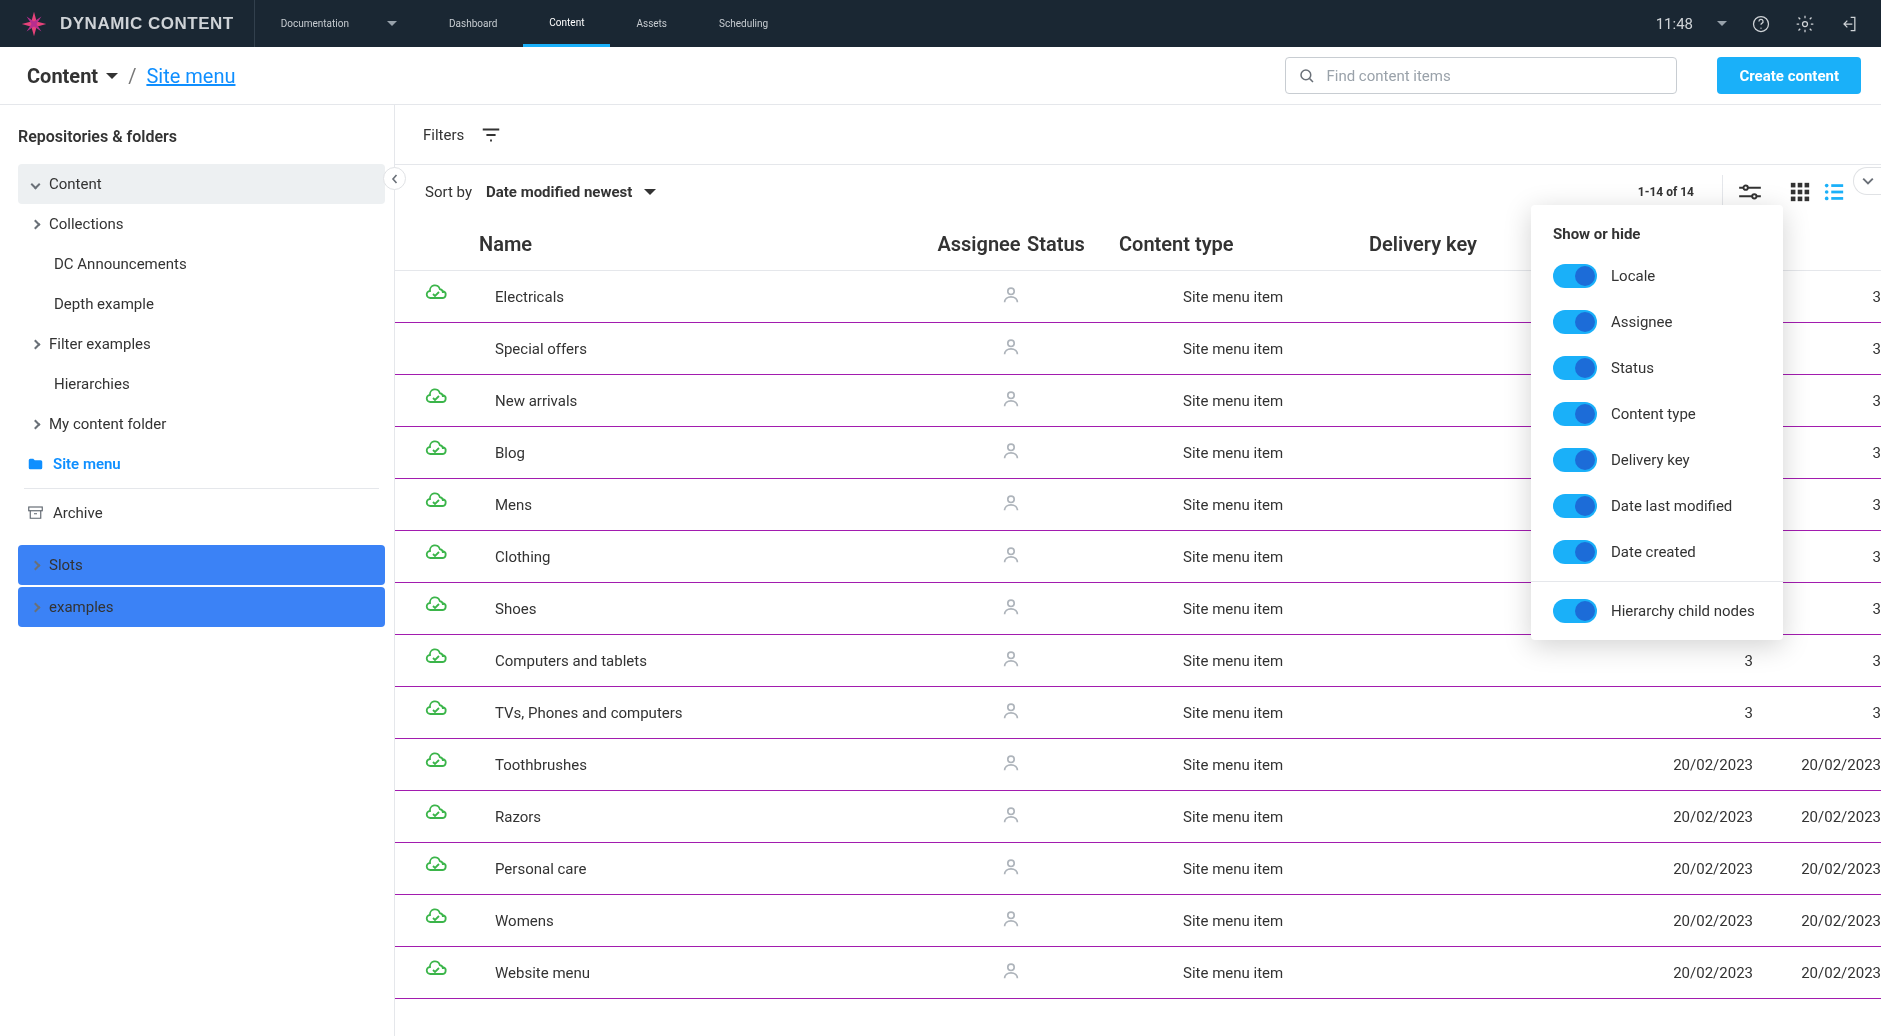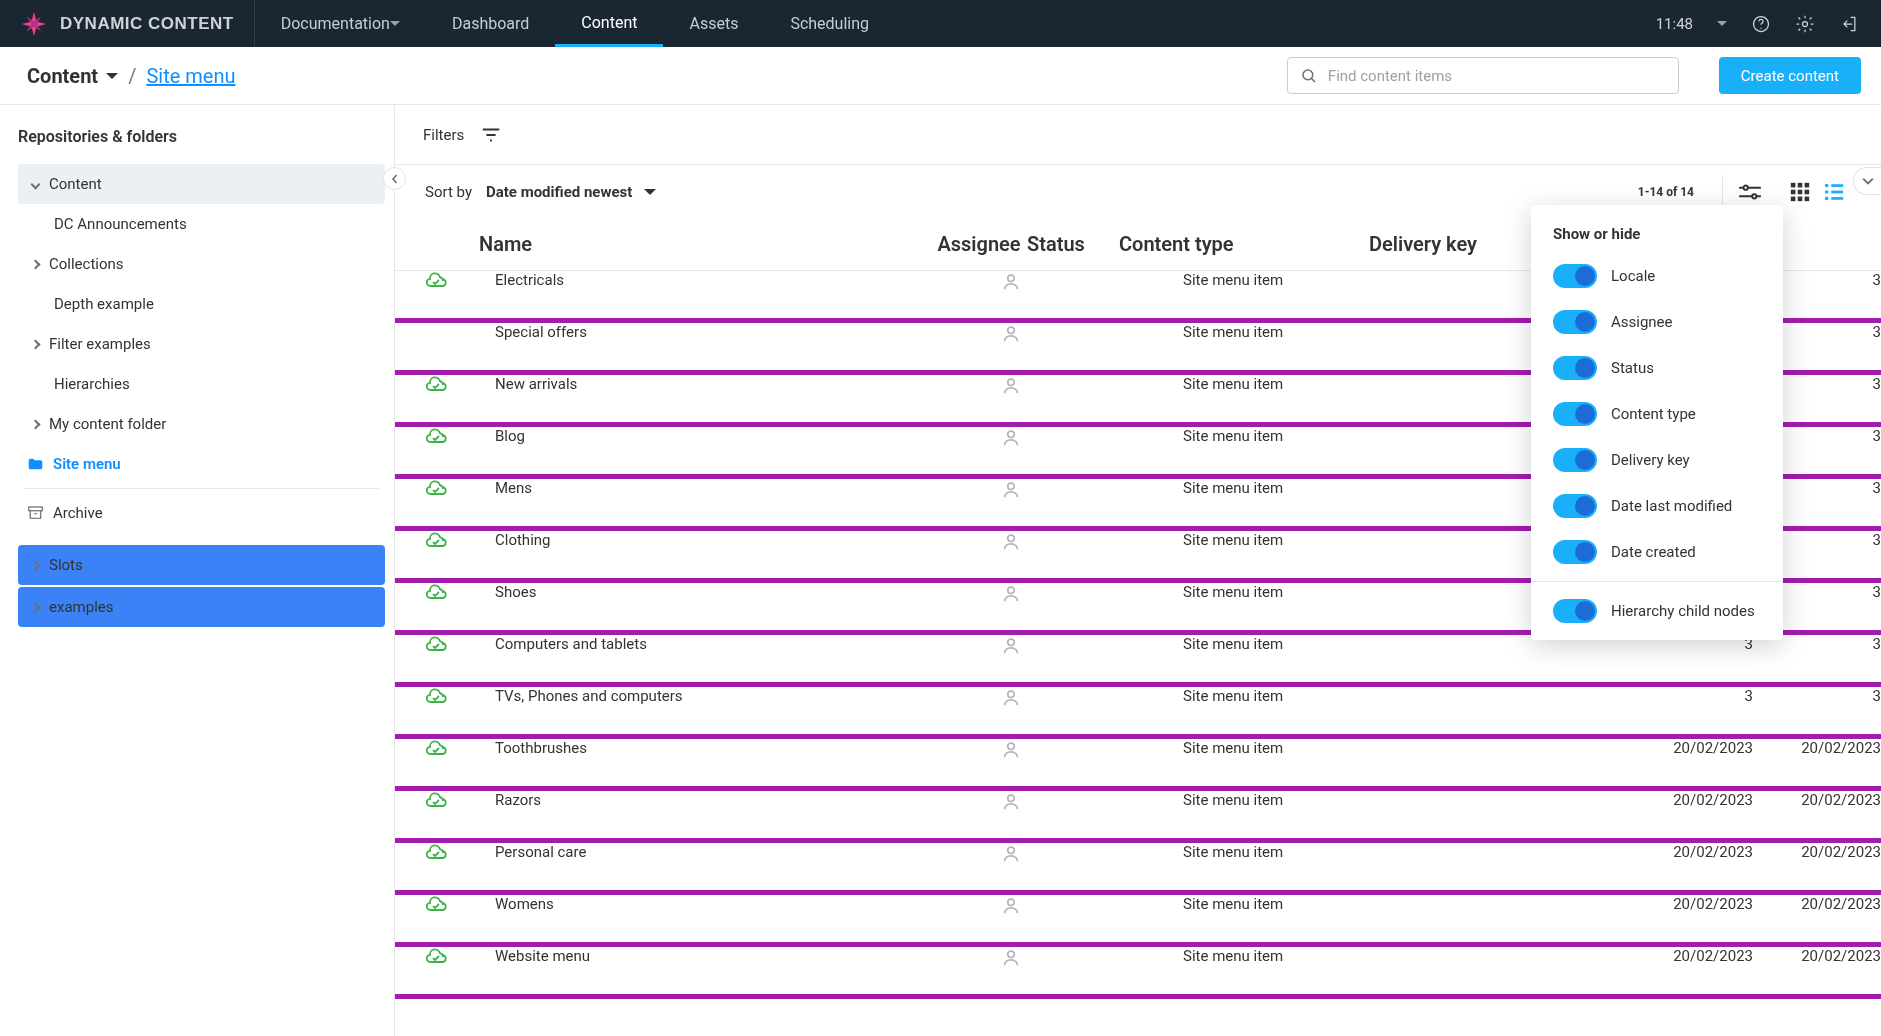--- a/index.html
+++ b/index.html
@@ -5,40 +5,40 @@
 * { box-sizing: border-box; margin: 0; padding: 0; font-family: -apple-system, BlinkMacSystemFont, "Segoe UI", Roboto, Helvetica, Arial, sans-serif; }
 html, body { height: 100%; width: 1881px; }
 body { display: flex; flex-direction: column; background: #fff; color: #333; overflow: hidden; }
 
 
 .topbar { background: #1a2733; height: 47px; display: flex; align-items: stretch; color: #c7ccd1; }
 .logo-area { display: flex; align-items: center; padding: 0 20px; gap: 12px; border-right: 1px solid #32404d; }
 .logo-star { width: 28px; height: 28px; }
 .brand { font-size: 17px; font-weight: 700; letter-spacing: 0.5px; color: #cfd3d7; font-family: "Arial Narrow", Arial, sans-serif; font-stretch: condensed; }
 .nav-items { display: flex; align-items: stretch; }
-.nav-item { display: flex; align-items: center; padding: 0 26px; font-size: 16px; cursor: pointer; }
+.nav-item { display: flex; align-items: center; padding: 0 26px; font-size: 10px; cursor: pointer; gap: 38px; }
 .nav-item.active { color: #fff; border-bottom: 3px solid #1ab0f9; }
 .nav-caret { width: 0; height: 0; border-left: 5px solid transparent; border-right: 5px solid transparent; border-top: 5px solid #98a2ab; }
 .top-spacer { flex: 1; }
 .top-right { display: flex; align-items: center; gap: 24px; padding-right: 22px; }
 .clock { color: #cfd3d7; font-size: 15px; padding-right: 4px; }
 .clock-box { display: flex; align-items: center; gap: 20px; }
 .top-icon { width: 20px; height: 20px; stroke: #cfd3d7; fill: none; stroke-width: 1.5; }
 
 
 .subheader { height: 58px; display: flex; align-items: center; padding: 0 20px 0 27px; border-bottom: 1px solid #e5e7eb; }
 .crumb { font-size: 20px; }
 .crumb-root { font-weight: 700; display: inline-flex; align-items: center; gap: 8px; }
 .chev-down { width: 0; height: 0; border-left: 6px solid transparent; border-right: 6px solid transparent; border-top: 6px solid #333; }
 .crumb-sep { color: #777; margin: 0 10px; }
 .crumb-leaf { color: #0f8fff; text-decoration: underline; }
 .sub-spacer { flex: 1; }
 .search-wrap { display: flex; align-items: center; width: 392px; height: 37px; border: 1px solid #c8cdd2; border-radius: 4px; padding: 0 12px; gap: 10px; }
 .search-wrap input { flex: 1; border: 0; outline: 0; font-size: 15px; color: #666; }
-.create-btn { margin-left: 40px; height: 37px; padding: 0 22px; background: #1ab0f9; color: #fff; border-radius: 4px; font-size: 15px; font-weight: 400; border: 0; cursor: pointer; }
+.create-btn { margin-left: 40px; height: 37px; padding: 0 22px; background: #1ab0f9; color: #fff; border-radius: 4px; font-size: 15px; font-weight: 700; border: 0; cursor: pointer; }
 
 
 .body { flex: 1; display: flex; min-height: 0; }
 
 
 .sidebar { width: 462px; border-right: 1px solid #e5e7eb; padding: 22px 9px 0 18px; position: relative; }
 .side-title { font-size: 16px; font-weight: 600; margin: 0 0 18px 0; }
 .collapse-handle { position: absolute; top: 62px; right: -12px; width: 23px; height: 23px; border-radius: 50%; background: #fff; border: 1px solid #e0e2e5; display: flex; align-items: center; justify-content: center; z-index: 5; }
 .tree { margin-top: 6px; }
 .tree-item { height: 40px; display: flex; align-items: center; font-size: 15px; border-radius: 4px; padding-left: 14px; cursor: pointer; gap: 10px; }
@@ -72,21 +72,21 @@
 .thead { display: flex; height: 53px; align-items: center; border-bottom: 1px solid #e5e7eb; padding-left: 30px; font-size: 20px; font-weight: 600; color: #333; }
 .col-pad { width: 54px; }
 .col-name { flex: 0 0 452px; }
 .col-assignee { flex: 0 0 96px; text-align: center; }
 .col-status { flex: 0 0 92px; }
 .col-type { flex: 0 0 250px; }
 .col-dk { flex: 0 0 176px; }
 .col-date1 { flex: 0 0 112px; text-align: right; }
 .col-date2 { flex: 0 0 112px; text-align: right; }
 .tbody { flex: 1; overflow-y: auto; }
-.trow { display: flex; height: 52px; border-bottom: 5px solid #a21caf; padding-left: 30px; font-size: 15px; gap: 16px; }
+.trow { display: flex; height: 52px; align-items: center; border-bottom: 1px solid #a21caf; padding-left: 30px; font-size: 15px; gap: 16px; }
 .cloud-icon { width: 24px; height: 24px; }
 .person-icon { width: 22px; height: 22px; stroke: #aeb4bb; fill: none; stroke-width: 1.8; }
 .row-name { font-size: 15px; }
 
 
 .expand-bubble { position: absolute; top: 62px; right: 0; width: 28px; height: 28px; border: 1px solid #e0e2e5; border-right: 0; border-radius: 14px 0 0 14px; display: flex; align-items: center; justify-content: center; background: #fff; }
 
 
 .popover { position: absolute; top: 100px; right: 98px; width: 252px; background: #fff; border-radius: 4px; box-shadow: 0 6px 28px rgba(0,0,0,0.18); z-index: 10; padding: 20px 0 6px 0; }
 .pop-title { padding: 0 22px 10px 22px; font-weight: 700; font-size: 15px; }
@@ -190,26 +190,26 @@
           <path d="M6.5 1L3 5l3.5 4" fill="none" stroke="#6a7078" stroke-width="1.6"></path>
         </svg>
     </div>
 
     <div class="tree">
       <div class="tree-item sel root tree-indent-1">
         <span class="tree-chev down"></span>
         <span>Content</span>
       </div>
       <div id="tree-children">
-          <div class="tree-item tree-indent-2">
-            <span>DC Announcements</span>
-          </div>
           <div class="tree-item tree-indent-2" style="padding-left: 14px;">
             <span class="tree-chev"></span>
             <span>Collections</span>
+          </div>
+          <div class="tree-item tree-indent-2">
+            <span>DC Announcements</span>
           </div>
           <div class="tree-item tree-indent-2">
             <span>Depth example</span>
           </div>
           <div class="tree-item tree-indent-2" style="padding-left: 14px;">
             <span class="tree-chev"></span>
             <span>Filter examples</span>
           </div>
           <div class="tree-item tree-indent-2">
             <span>Hierarchies</span>

